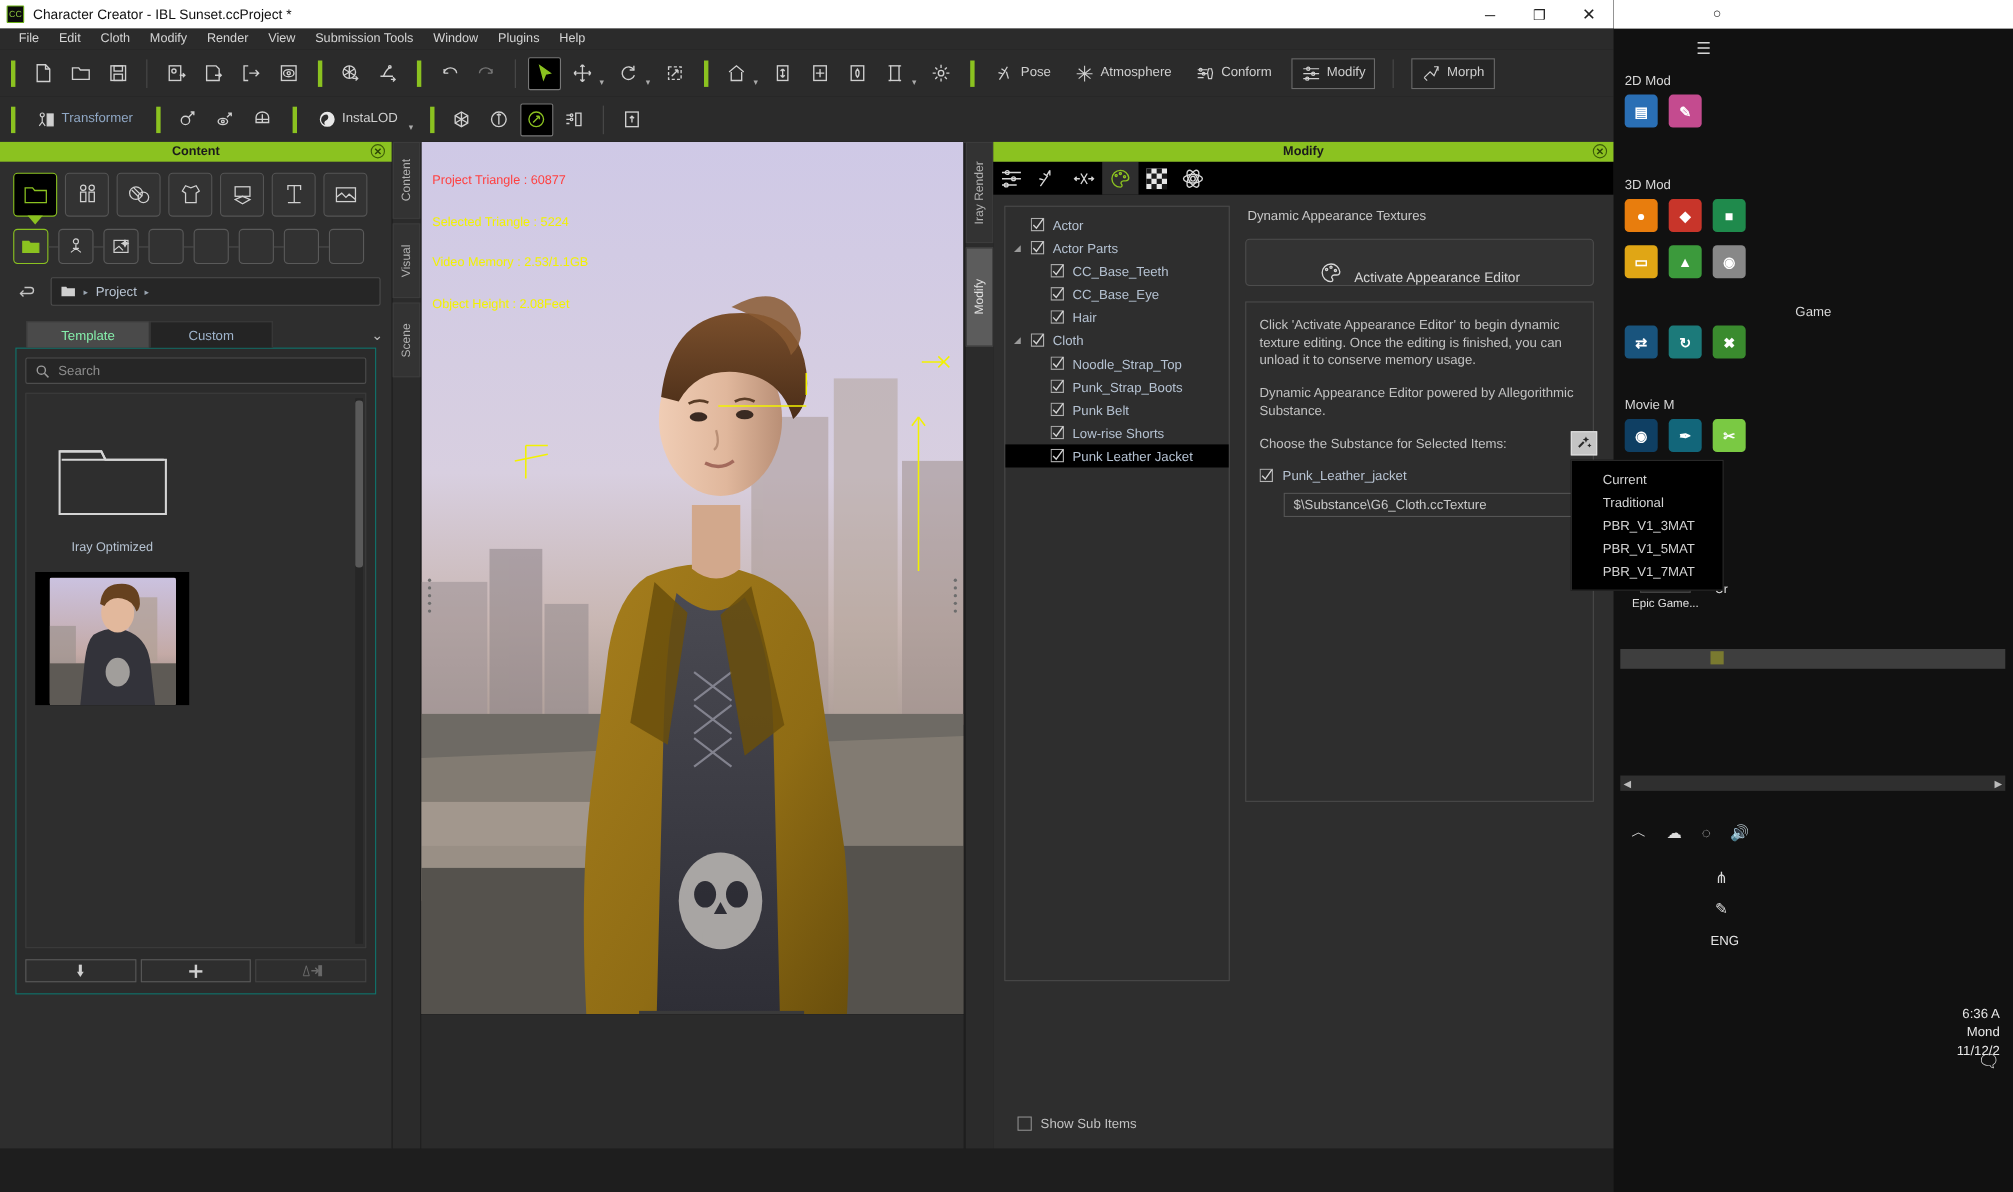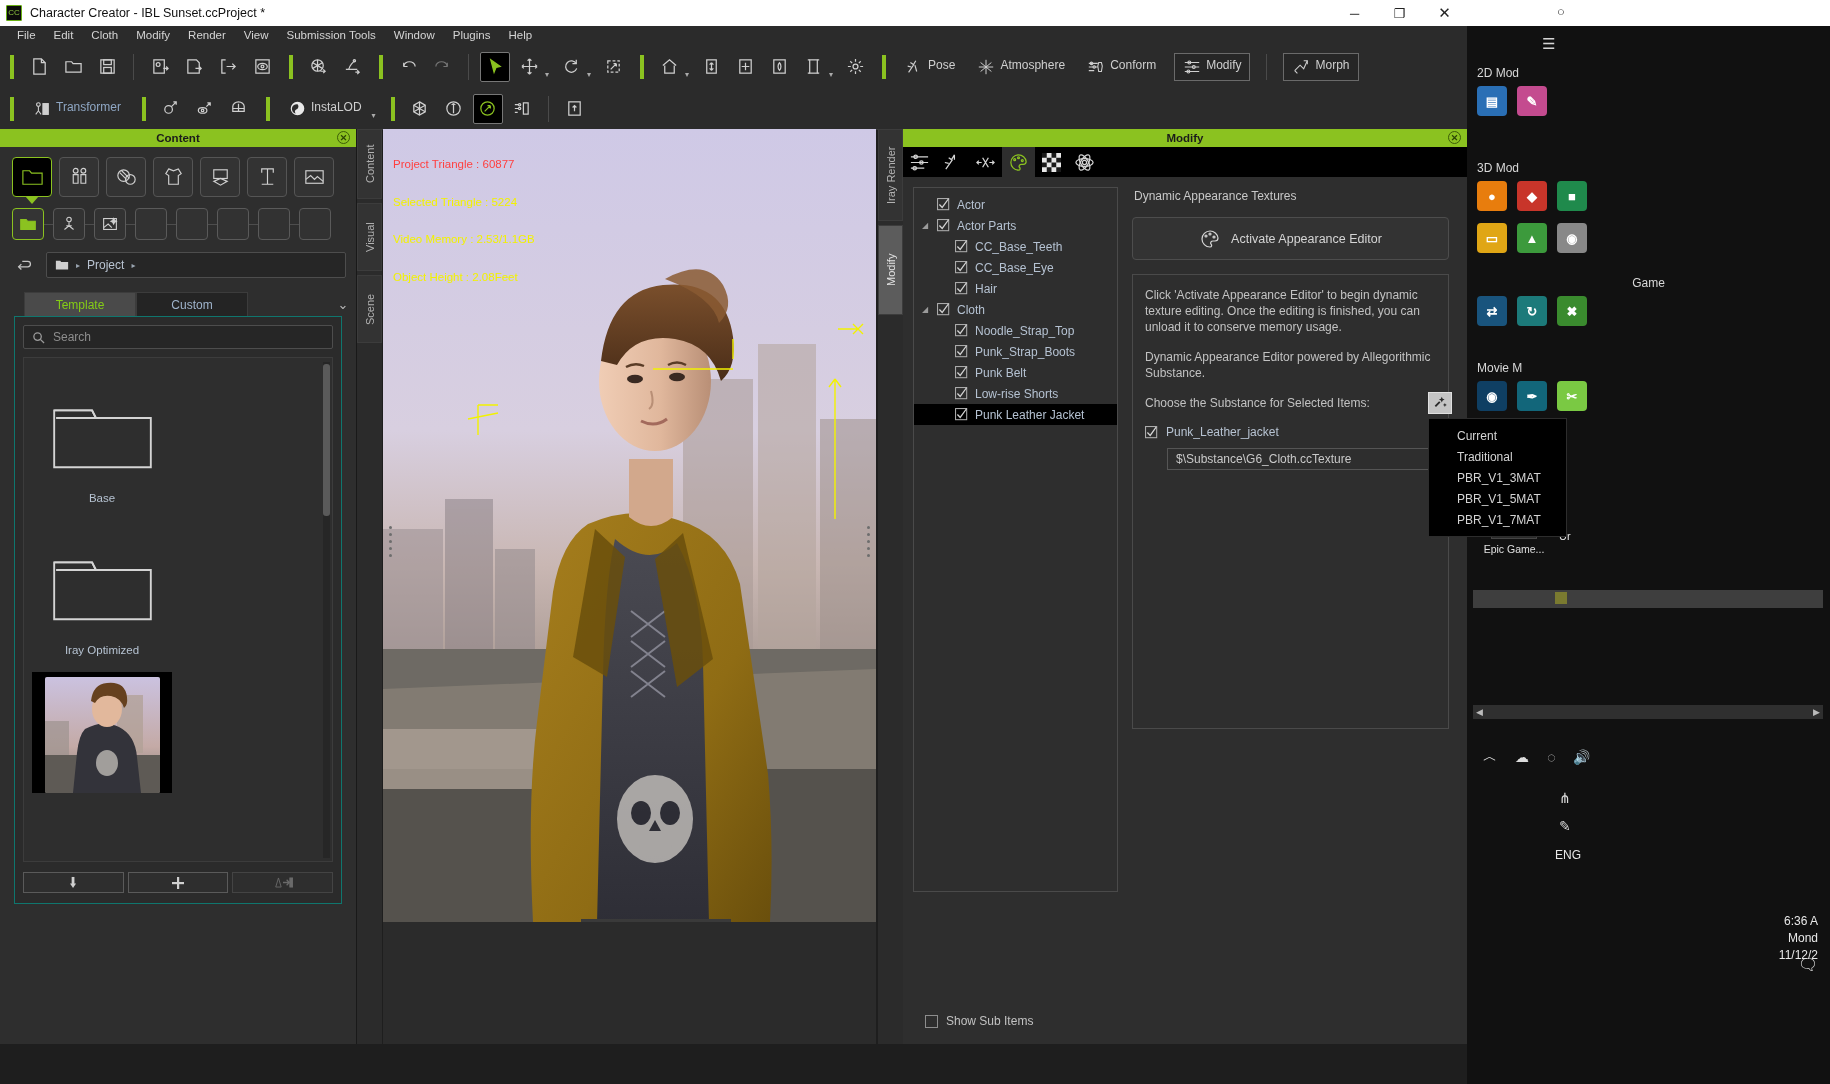--- a/index.html
+++ b/index.html
@@ -106,21 +106,21 @@
     flex:1; height:26px; background:#262626; border:1px solid #4d4d4d; border-radius:2px;
     display:flex; align-items:center; gap:7px; padding:0 8px; font-size:12px; color:#b9c4d2;
   }
   .bc-arrow { color:#9aa5b1; font-size:8px; }
 
   .tabs { display:flex; margin:14px 0 0 24px; }
   .tab {
     width:112px; height:24px; display:flex; align-items:center; justify-content:center;
     font-size:12px; color:#9fb4cc; background:#242424; border:1px solid #3c3c3c; border-bottom:none;
   }
-  .tab.active { background:#4a4a4a; color:#84cc16;}
+  .tab.active { background:#4a4a4a; color:#86efac;}
   .panel-box { margin:0 14px; border:1px solid #0f766e; background:#2b2b2b; padding:8px 8px 0 8px; }
   .searchbar {
     height:24px; background:#262626; border:1px solid #4d4d4d; border-radius:2px;
     display:flex; align-items:center; gap:8px; padding:0 8px; color:#8d8d8d; font-size:12px;
   }
   .grid-wrap {
     margin-top:8px; border:1px solid #3c3c3c; background:#2e2e2e; height:505px;
     position:relative; overflow:hidden;
   }
   .thumb-grid { display:flex; flex-wrap:wrap; gap:0px; padding:10px 6px 0 8px; width:300px;}
@@ -194,21 +194,21 @@
     display:flex; align-items:center; height:21px; font-size:12px; color:#b5c2d2; gap:7px;
   }
   .tree-item.selected { background:#000; }
   .tw-arrow { width:10px; font-size:8px; color:#9a9a9a; text-align:center; flex:none;}
   .cbox { width:13px; height:13px; position:relative; flex:none;}
   .cbox svg { position:absolute; left:0; top:0; }
   .right-pane { flex:1; margin-left:8px; padding:0 0 0 6px; }
   .rp-title { font-size:12px; color:#c8c8c8; margin:2px 0 14px 2px;}
   .activate-btn {
     height:43px; border:1px solid #4d4d4d; border-radius:4px; background:#333;
-    display:flex; align-items:center; justify-content:center; gap:10px;
+    display:flex; align-items:flex-end; justify-content:center; gap:10px;
     color:#d5d5d5; font-size:12.5px; margin-right:10px;
   }
   .info-box {
     margin:14px 10px 0 0; border:1px solid #4a4a4a; padding:12px 12px 14px 12px;
     min-height:455px; position:relative;
   }
   .info-box p { font-size:12px; color:#c2c2c2; line-height:16px; margin-bottom:14px;}
   .subst-row { display:flex; align-items:center; gap:8px; font-size:12px; color:#b7c3d2; margin-bottom:9px;}
   .path-row { display:flex; align-items:center; margin-left:22px; position:relative;}
   .path-field {
@@ -651,30 +651,20 @@
       <div class="searchbar">
         <svg width="13" height="13" viewBox="0 0 14 14" style="stroke:#9a9a9a;fill:none;stroke-width:1.4">
             <circle cx="6" cy="6" r="4"></circle>
             <path d="M9 9l4 4"></path>
           </svg>
         <span>Search</span>
       </div>
 
       <div class="grid-wrap">
         <div class="thumb-grid" id="thumb-grid">
-            <div class="thumb-cell">
-              <div class="thumb-img" style="background: transparent;">
-                <svg class="folder-ico" viewBox="0 0 110 76" style="stroke:#d4d4d4;fill:none;stroke-width:2">
-                  <path d="M4 12h40l4 8h58v52H4z"></path>
-                  <path d="M4 12h40l4 8"></path>
-                  <path d="M6 20h98"></path>
-                </svg>
-              </div>
-              <div class="thumb-label">Base</div>
-            </div>
             <div class="thumb-cell">
               <div class="thumb-img" style="background: transparent;">
                 <svg class="folder-ico" viewBox="0 0 110 76" style="stroke:#d4d4d4;fill:none;stroke-width:2">
                   <path d="M4 12h40l4 8h58v52H4z"></path>
                   <path d="M4 12h40l4 8"></path>
                   <path d="M6 20h98"></path>
                 </svg>
               </div>
               <div class="thumb-label">Iray Optimized</div>
             </div>

